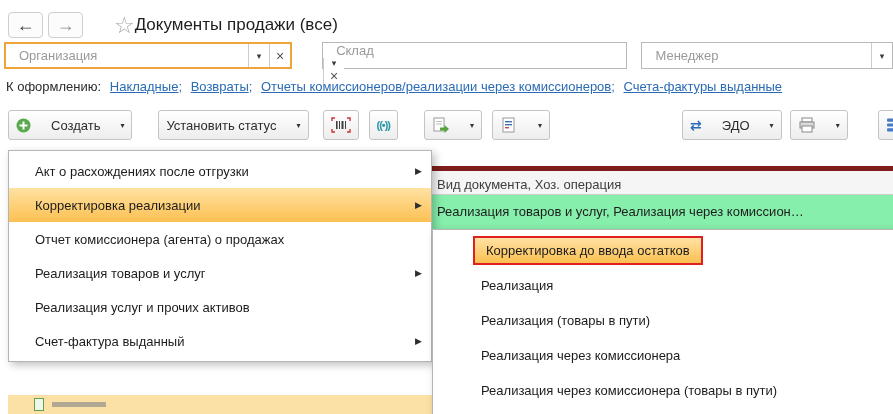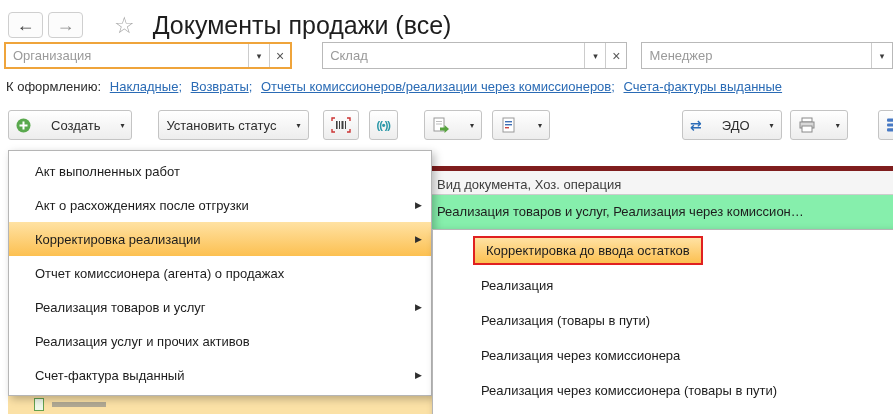--- a/index.html
+++ b/index.html
@@ -10,34 +10,34 @@
   }
 
   
   .topbar { display:flex; align-items:center; height:42px; padding:8px 8px 0; }
   .nav-btn { width:35px; height:26px; border:1px solid #cfcfcf; border-radius:4px; background:#fcfcfc;
              display:flex; align-items:center; justify-content:center; margin-right:5px;
              font-size:18px; font-weight:bold; cursor:pointer; }
   .nav-btn.back span { color:#3c3c3c; }
   .nav-btn.fwd  span { color:#8e8e8e; }
   .star { margin-left:26px; font-size:23px; color:#a8a8a8; line-height:1; cursor:pointer; }
-  .title { margin-left:18px; font-size:25px; color:#1e1e1e; white-space:nowrap; }
+  .title { font-size:17px; color:#1e1e1e; white-space:nowrap; }
 
   
   .filters { display:flex; flex-wrap:nowrap; padding-left:4px; height:27px; align-items:stretch; }
   .combo { display:flex; border:1px solid #b9b9b9; background:#fff; }
   .combo.focused { border:2px solid #efa43b; }
-  .combo input { border:0; outline:0; flex:1; min-width:0; padding:0 7px;
+  .combo input { border:0; outline:0; flex:1; min-width:0; padding:0 13px;
                  font-family:inherit; font-size:13px; color:#0c4a6e; background:transparent; }
   .combo input::placeholder { color:#9a9a9a; }
   .combo-btn { width:21px; display:flex; align-items:center; justify-content:center;
                border-left:1px solid #cccccc; color:#3c3c3c; font-size:9px; cursor:pointer; background:#fff; }
   .combo-btn.clear { font-size:14px; color:#555; }
   .c-org { width:300px; }
-  .c-sklad { width:318px; margin-left:30px; }
+  .c-sklad { width:318px; margin-left:30px;flex-direction:column; }
   .c-manager { width:262px; margin-left:14px; }
 
   
   .links-row { padding:10px 6px 9px; white-space:nowrap; overflow:hidden; }
   .links-row .prefix { color:#2b2b2b; margin-right:5px; }
   .links-row a { color:#2a6bb5; text-decoration:underline; cursor:pointer; }
   .links-row .sep { color:#2a6bb5; margin-right:5px; }
 
   
   .toolbar { display:flex; align-items:center; padding:7px 8px; }
@@ -241,23 +241,20 @@
 <div class="grid-row1">
   <span>Реализация товаров и услуг, Реализация через комиссион…</span>
 </div>
 <div class="grid-partial">
   <span class="pdoc"></span>
   <span class="pmark"></span>
 </div>
 
 <div class="cmenu">
   <div class="cmenu-item">
-    <span>Акт выполненных работ</span>
-  </div>
-  <div class="cmenu-item">
     <span>Акт о расхождениях после отгрузки</span>
     <span class="arr">▶</span>
   </div>
   <div class="cmenu-item hl">
     <span>Корректировка реализации</span>
     <span class="arr">▶</span>
   </div>
   <div class="cmenu-item">
     <span>Отчет комиссионера (агента) о продажах</span>
   </div>

